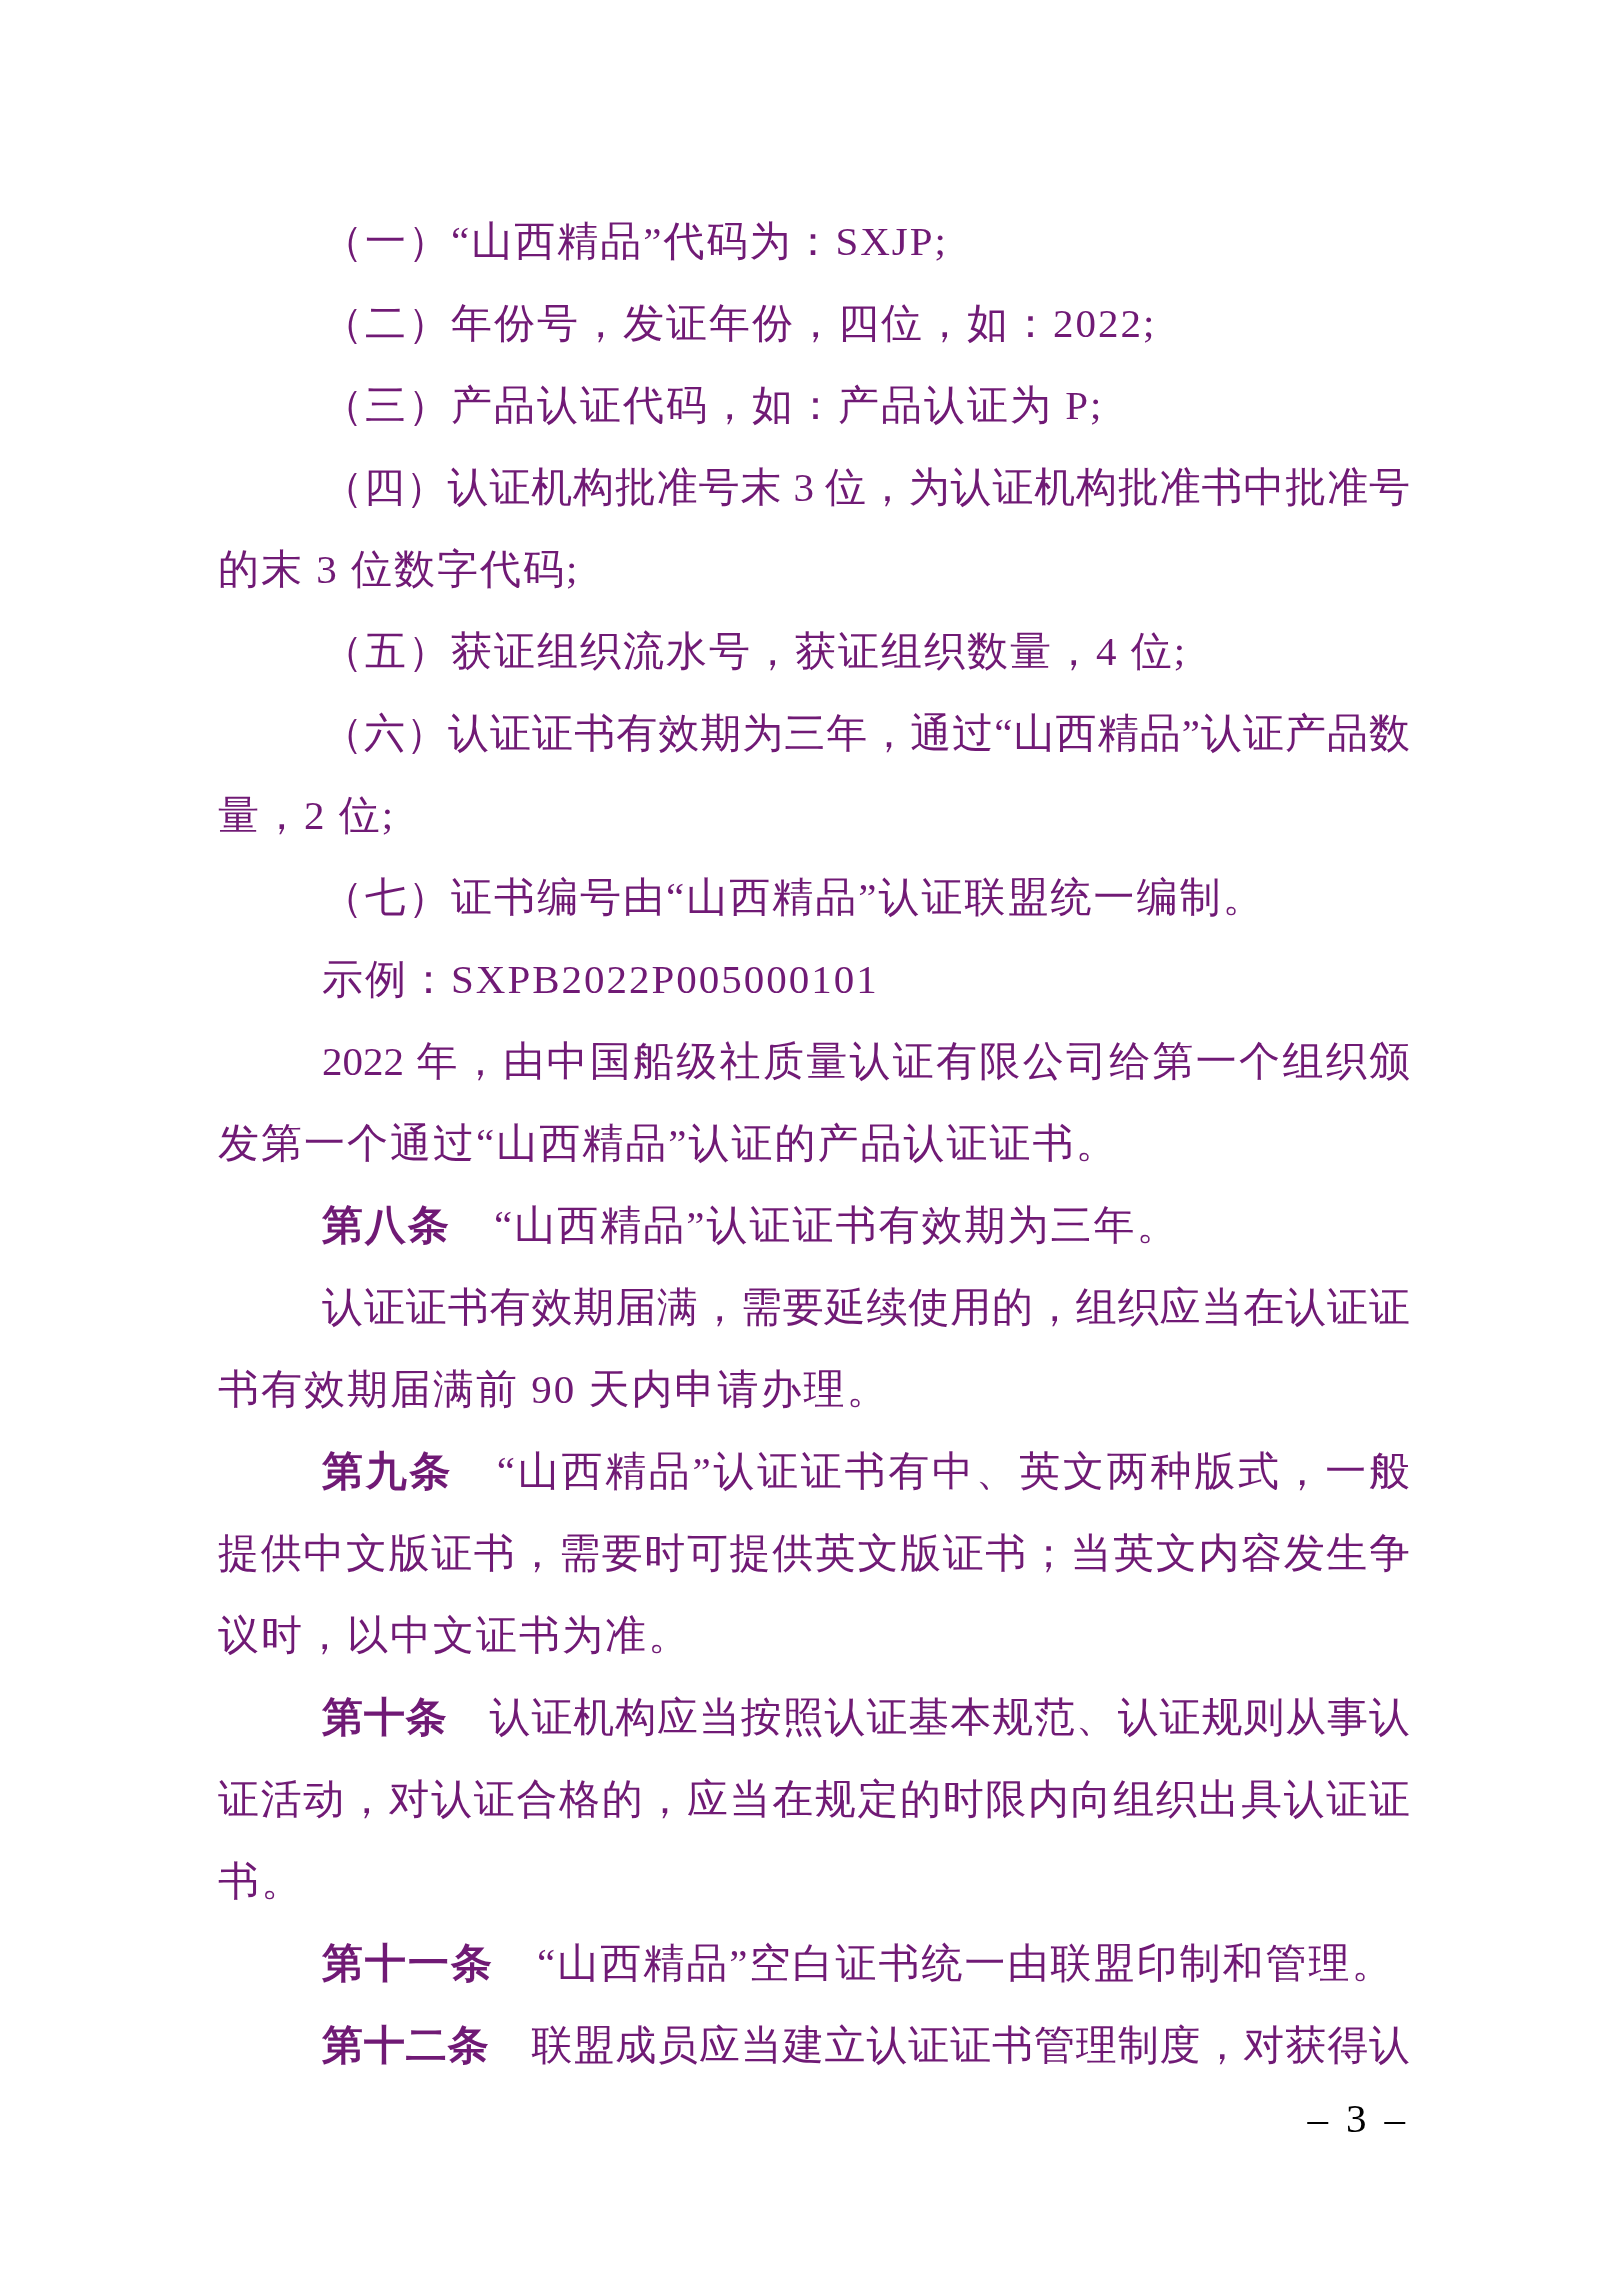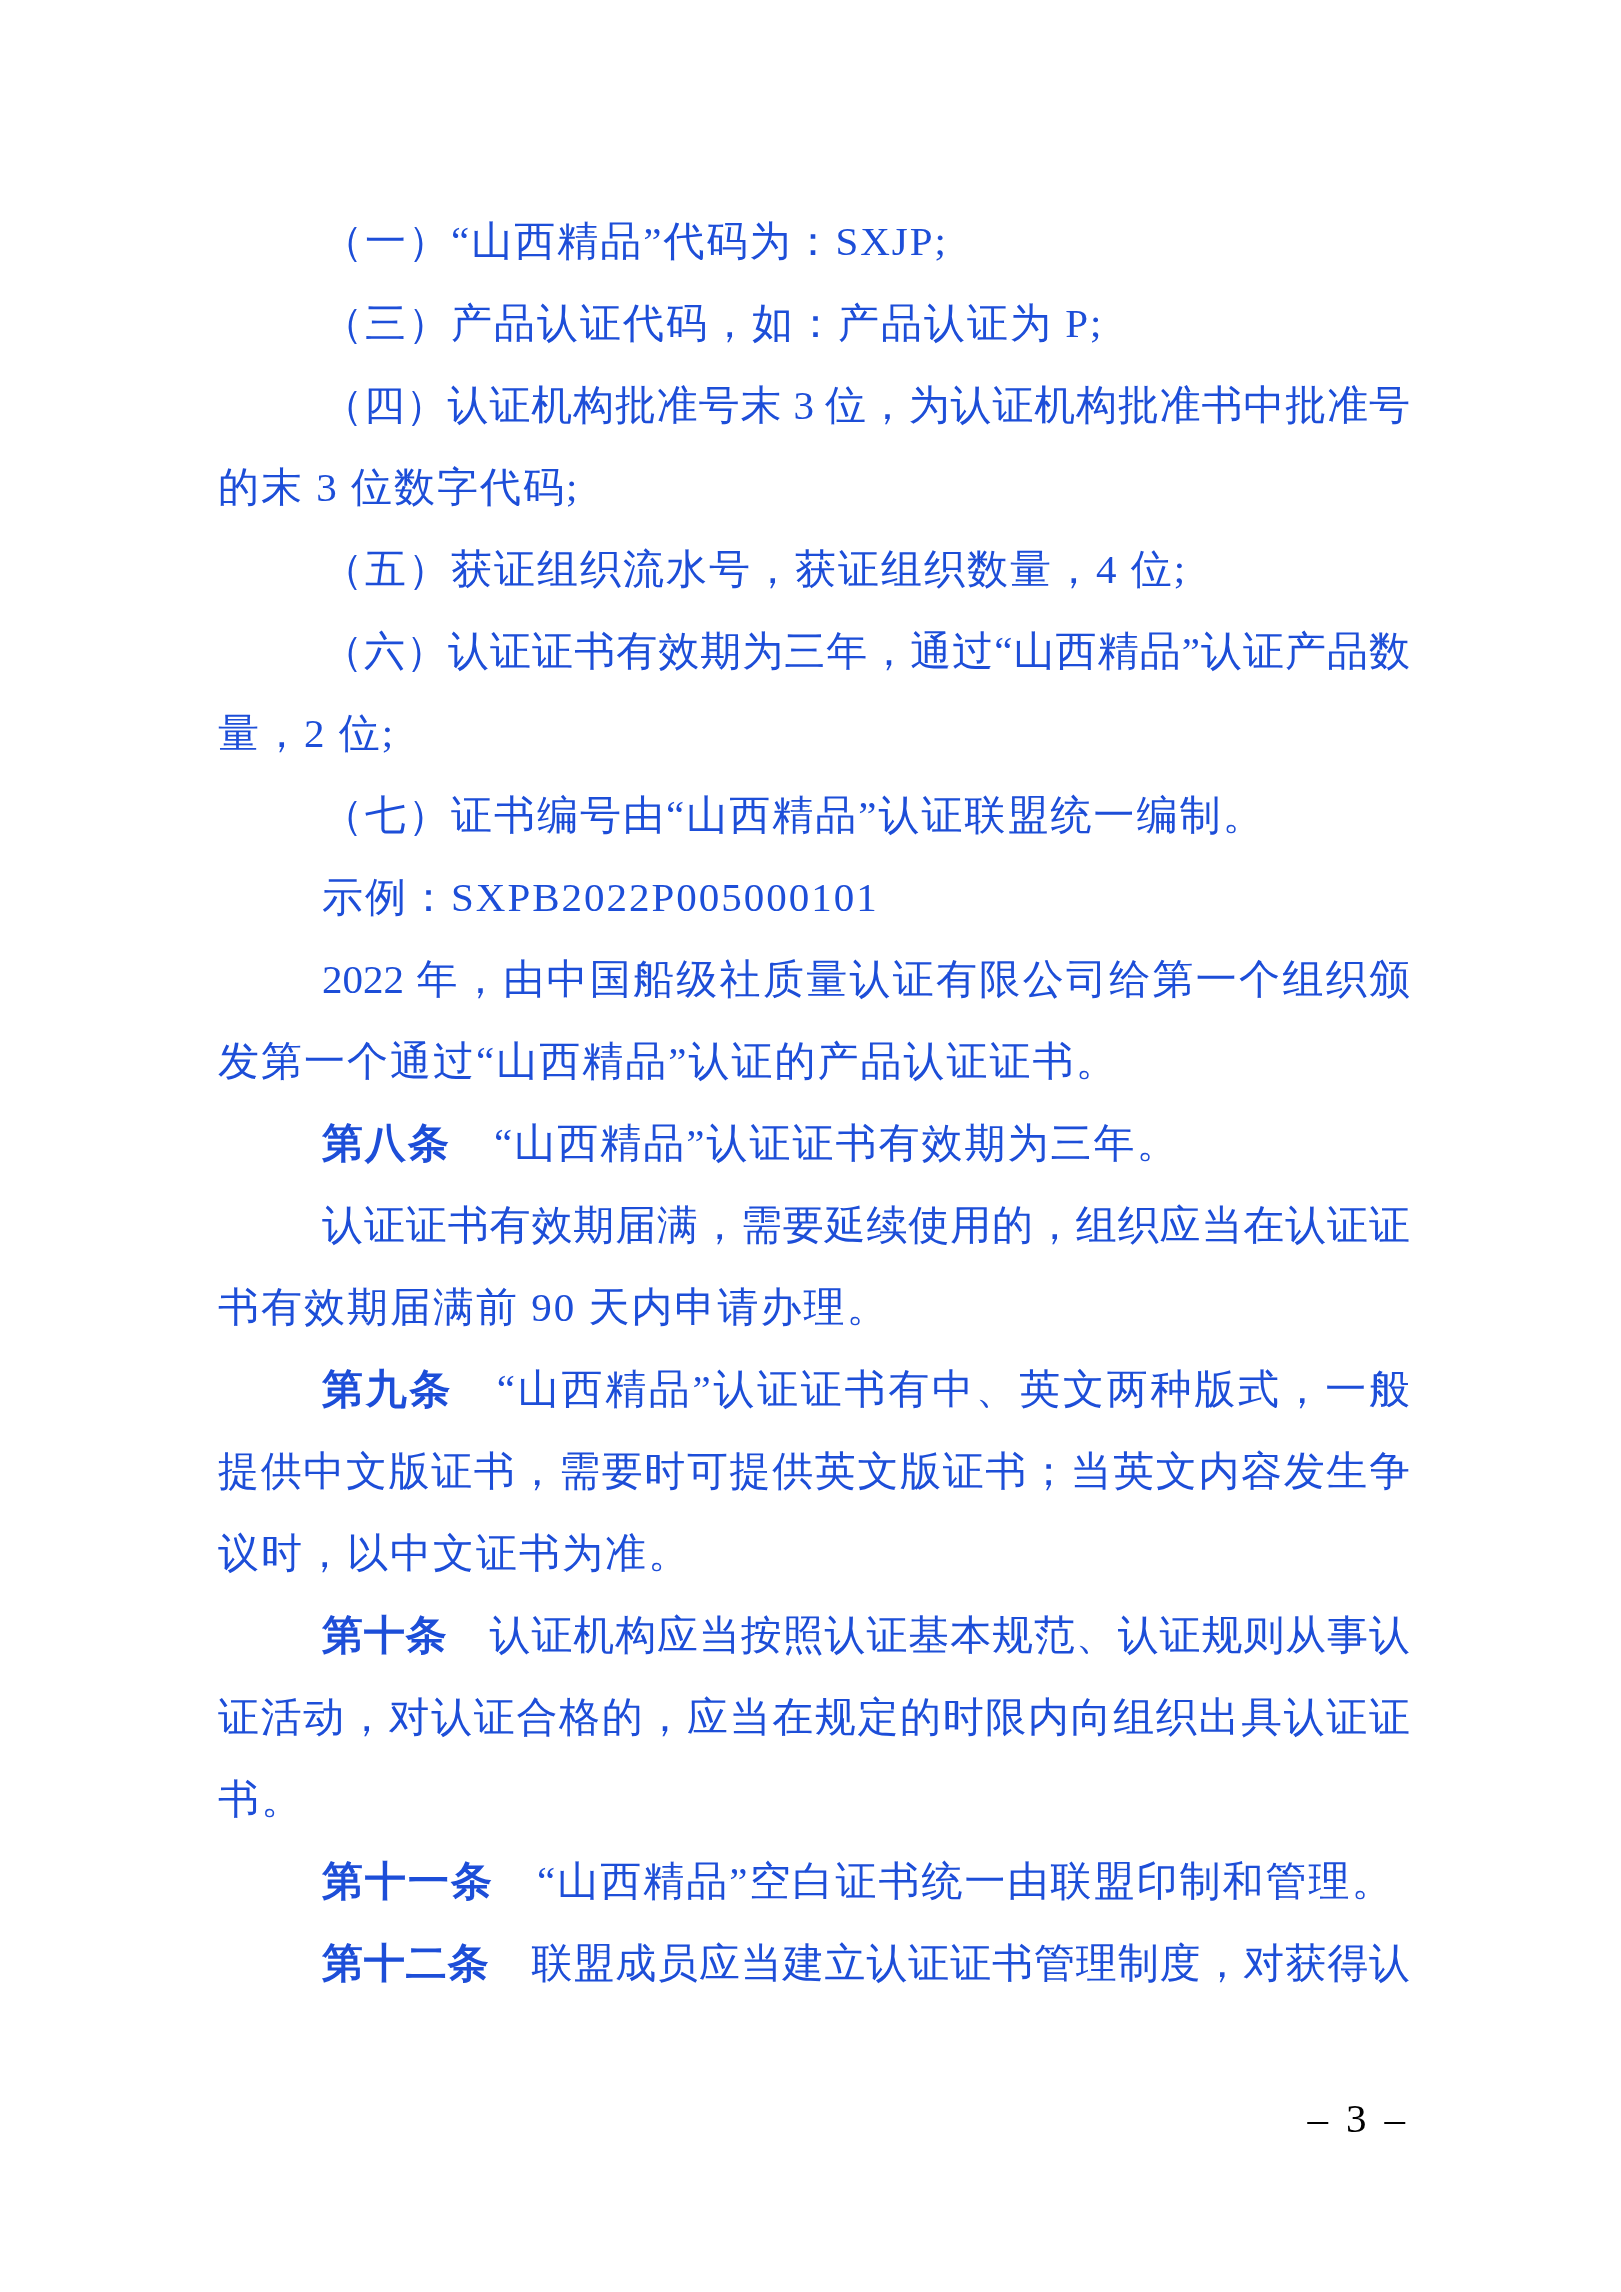--- a/index.html
+++ b/index.html
@@ -20,21 +20,21 @@
   .text-block {
     position: absolute;
     left: 218px;
     top: 200px;
     width: 1192px;
   }
   .line {
     height: 82px;
     line-height: 82px;
     font-size: 41px;
-    color: #1d4ed8;
+    color: #701a75;
     letter-spacing: 2px;
     white-space: nowrap;
   }
   .line.indent {
     padding-left: 104px;
   }
   .line.fill {
     letter-spacing: 0;
     white-space: normal;
     text-align: justify;
@@ -52,20 +52,21 @@
     letter-spacing: 3.9px;
     color: #000000;
   }
 </style>
 </head>
 <body>
 
 <div class="page">
   <div class="text-block" id="text-block">
       <div class="line indent"><span class="seg">（一）“山西精品”代码为：SXJP;</span></div>
+      <div class="line indent"><span class="seg">（二）年份号，发证年份，四位，如：2022;</span></div>
       <div class="line indent"><span class="seg">（三）产品认证代码，如：产品认证为 P;</span></div>
       <div class="line indent fill"><span class="seg">（四）认证机构批准号末 3 位，为认证机构批准书中批准号</span></div>
       <div class="line"><span class="seg">的末 3 位数字代码;</span></div>
       <div class="line indent"><span class="seg">（五）获证组织流水号，获证组织数量，4 位;</span></div>
       <div class="line indent fill"><span class="seg">（六）认证证书有效期为三年，通过“山西精品”认证产品数</span></div>
       <div class="line"><span class="seg">量，2 位;</span></div>
       <div class="line indent"><span class="seg">（七）证书编号由“山西精品”认证联盟统一编制。</span></div>
       <div class="line indent"><span class="seg">示例：SXPB2022P005000101</span></div>
       <div class="line indent fill"><span class="seg">2022 年，由中国船级社质量认证有限公司给第一个组织颁</span></div>
       <div class="line"><span class="seg">发第一个通过“山西精品”认证的产品认证证书。</span></div>

